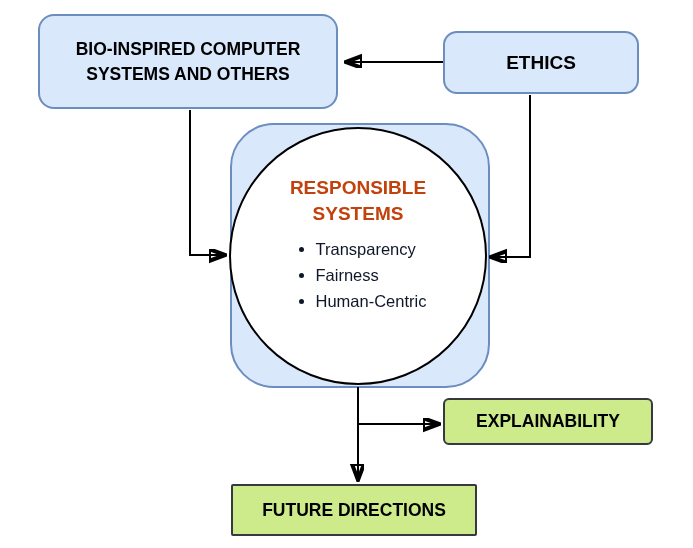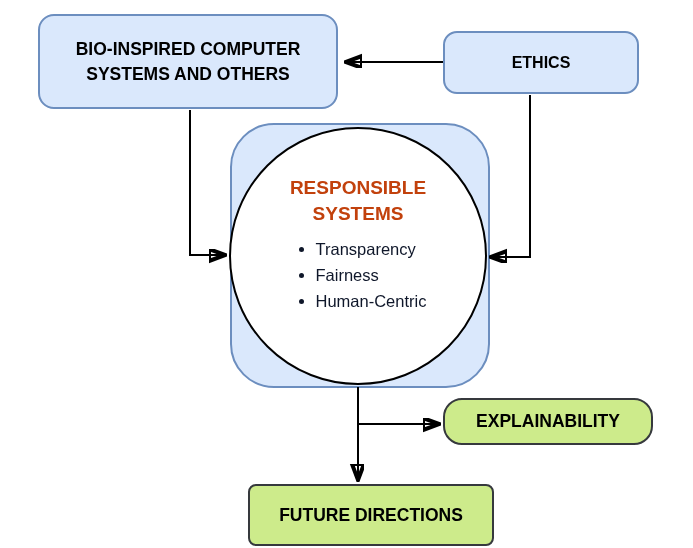--- a/index.html
+++ b/index.html
@@ -38,21 +38,21 @@
     width: 300px; height: 95px;
     border-radius: 16px;
     font-size: 17.5px;
     line-height: 1.4;
     padding: 0 22px;
   }
   #node-ethics {
     left: 443px; top: 31px;
     width: 196px; height: 63px;
     border-radius: 14px;
-    font-size: 16px;
+    font-size: 19px;
   }
   #center-square {
     position: absolute;
     left: 230px; top: 123px;
     width: 260px; height: 265px;
     box-sizing: border-box;
     background: #dae8fc;
     border: 2px solid #6c8ebf;
     border-radius: 44px;
     z-index: 1;
@@ -84,28 +84,28 @@
     font-size: 16.5px;
     font-weight: normal;
     color: #0f172a;
   }
   #responsible-bullets li {
     margin-bottom: 7px;
   }
   #node-explainability {
     left: 443px; top: 398px;
     width: 210px; height: 47px;
-    border-radius: 19px;
+    border-radius: 6px;
     font-size: 17.5px;
     z-index: 3;
   }
   #node-future {
-    left: 248px; top: 484px;
-    width: 246px; height: 62px;
-    border-radius: 8px;
+    left: 231px; top: 484px;
+    width: 246px; height: 52px;
+    border-radius: 2px;
     font-size: 17.5px;
     z-index: 3;
   }
   #arrows-layer {
     position: absolute;
     left: 0; top: 0;
     width: 693px; height: 548px;
     z-index: 4;
     pointer-events: none;
   }

